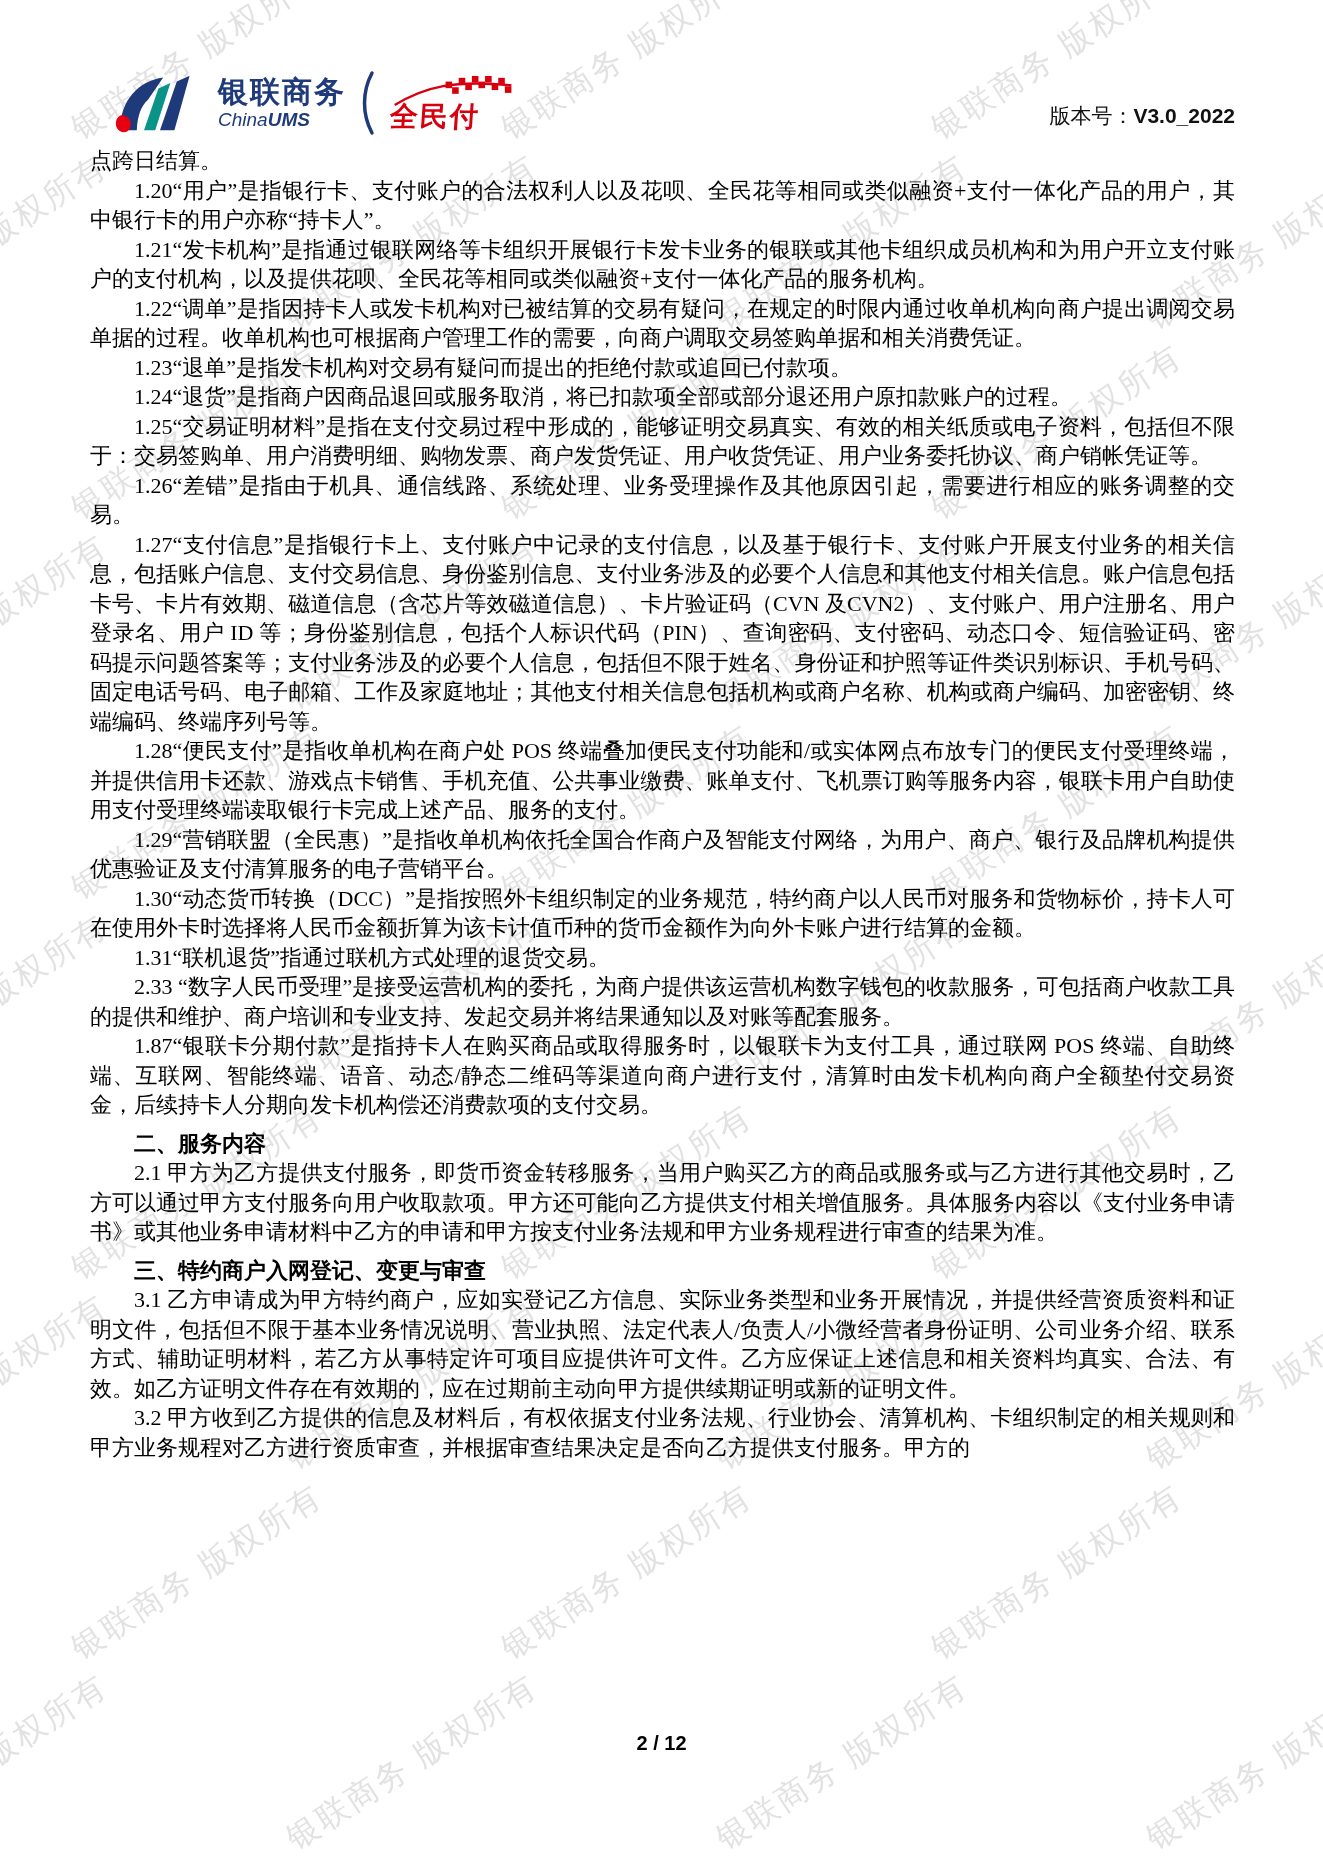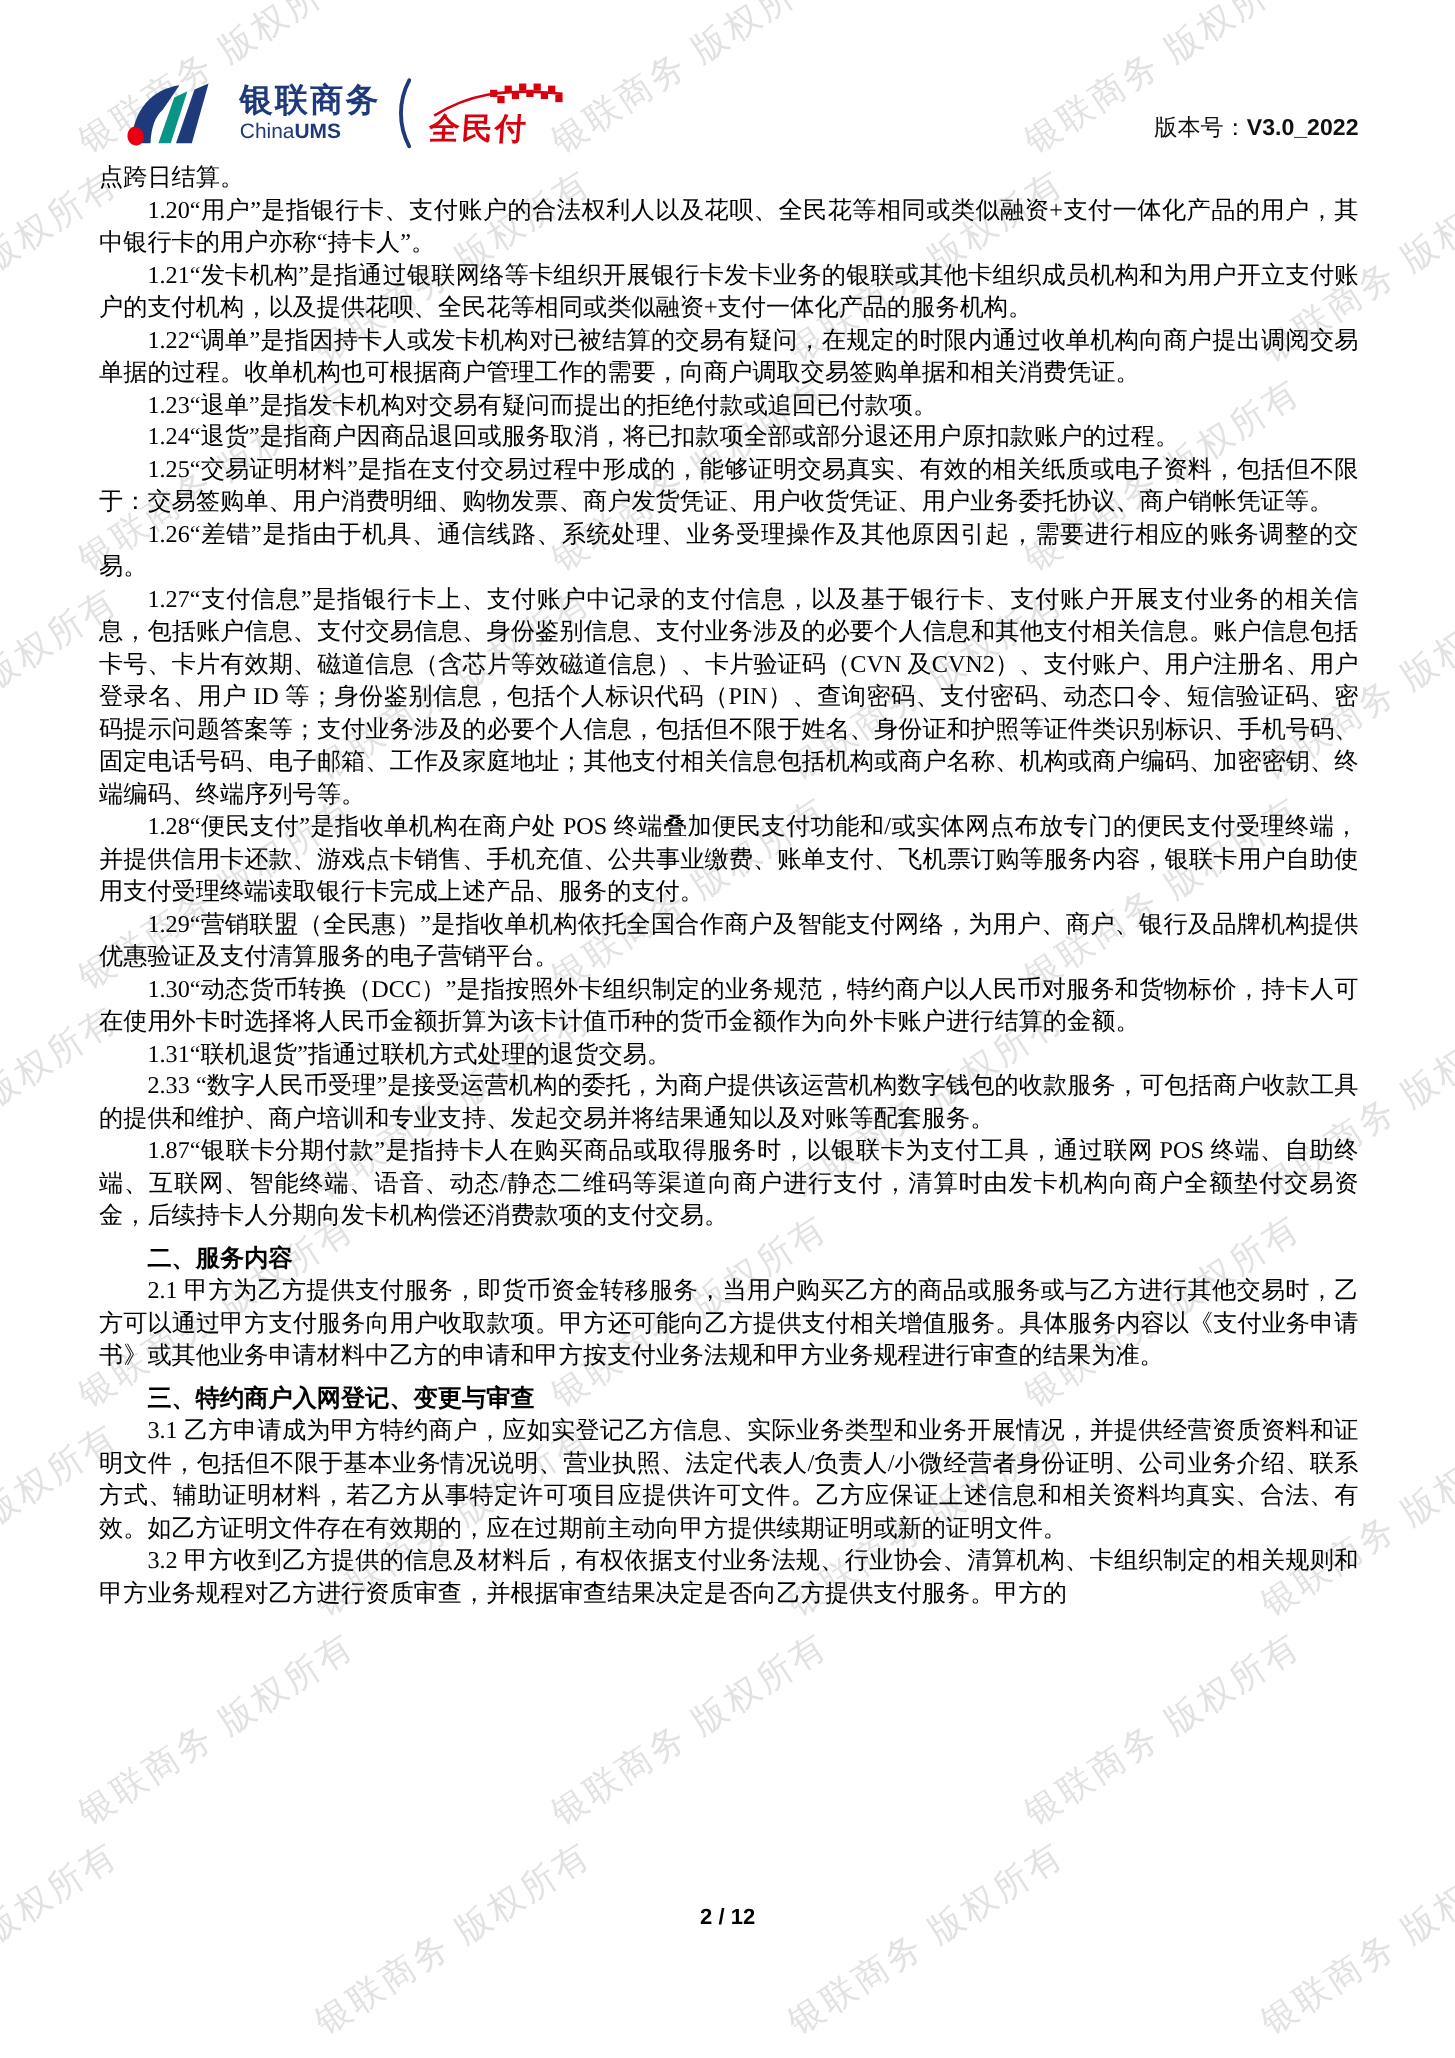--- a/index.html
+++ b/index.html
@@ -11,21 +11,21 @@
   .wm-layer{position:absolute;inset:0;z-index:0;pointer-events:none;}
   .wm-layer span{
     position:absolute;white-space:nowrap;font-size:32px;letter-spacing:3px;
     color:#e2e2e2;transform:rotate(-33deg);transform-origin:left center;
     font-family:"Liberation Sans","DejaVu Sans",sans-serif;
   }
   
   .hdr{position:absolute;top:70px;left:110px;z-index:2;display:flex;align-items:center;gap:12px;}
   .brand-text{display:flex;flex-direction:column;justify-content:center;line-height:1;margin-left:4px;}
   .brand-cn{font-size:30px;font-weight:bold;color:#1f3a7a;letter-spacing:2px;font-family:"Liberation Sans","DejaVu Sans",sans-serif;}
-  .brand-en{font-size:19px;color:#1f3a7a;margin-top:3px;font-family:"Liberation Sans","DejaVu Sans",sans-serif;}
+  .brand-en{font-size:19px;color:#1f3a7a;font-style:italic;margin-top:3px;font-family:"Liberation Sans","DejaVu Sans",sans-serif;}
   .brand-en b{font-weight:bold;}
   .qmf{display:flex;flex-direction:column;align-items:flex-start;line-height:1;margin-left:2px;}
   .qmf-name{font-size:28px;font-weight:bold;color:#d7000f;letter-spacing:2px;margin-top:-4px;
     font-family:"Liberation Sans","DejaVu Sans",sans-serif;transform:skewX(-4deg);}
   .version{position:absolute;top:102px;right:88px;z-index:2;font-size:21px;color:#111;}
   .version .vv{font-family:"Liberation Sans","DejaVu Sans",sans-serif;font-weight:700;}
   
   .doc{
     position:absolute;top:146px;left:90px;width:1145px;z-index:1;
     font-size:22px;line-height:29.5px;text-align:justify;

